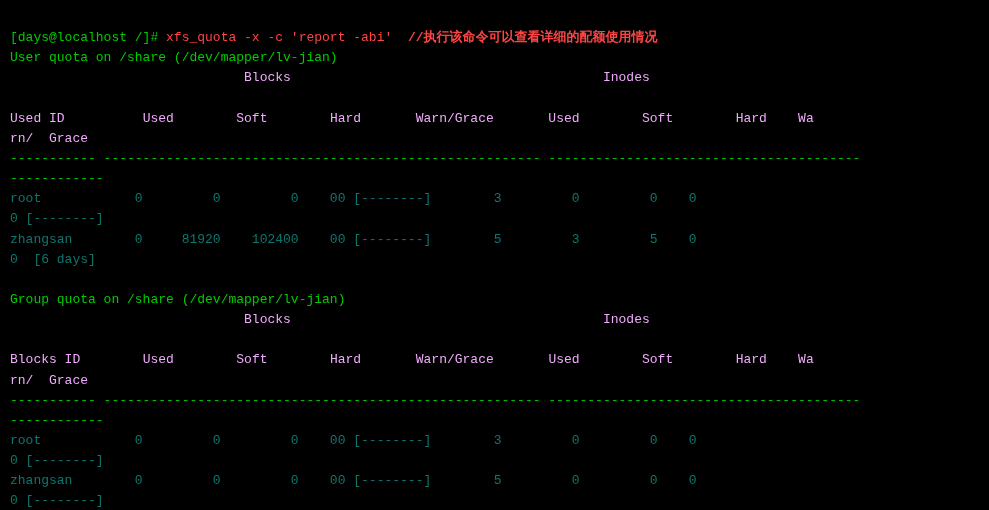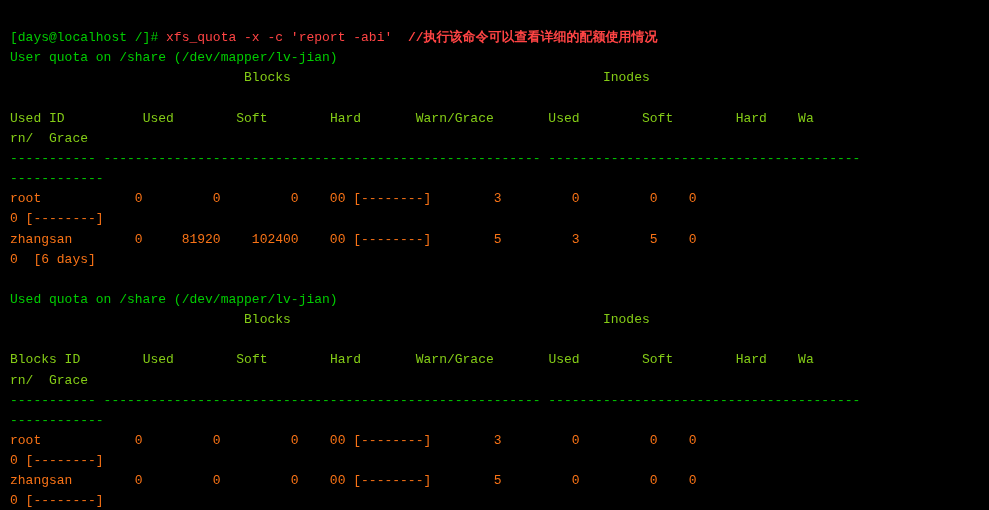--- a/index.html
+++ b/index.html
@@ -17,22 +17,22 @@
       height: 510px;
       background: #000;
       padding: 8px 10px;
       line-height: 1.55;
       white-space: pre;
     }
     .cmd-text { color: #00cc00; }
     .cmd-highlight { color: #ff4444; font-weight: normal; }
     .comment { color: #ff4444; font-weight: bold; }
     .header-line { color: #00cc00; }
-    .columns { color: #84cc16; }
-    .data-row { color: #f97316; }
+    .columns { color: #f0abfc; }
+    .data-row { color: #0f766e; }
     .separator { color: #00cc00; }
     @keyframes blink {
       0%, 100% { opacity: 1; }
       50% { opacity: 0; }
     }
   </style>
 </head>
 <body>
 
 <div class="terminal">
@@ -42,21 +42,21 @@
 <span> </span>
 <span class="columns"><span>Used ID</span>          <span>Used</span>        <span>Soft</span>        <span>Hard</span>       <span>Warn/Grace</span>       <span>Used</span>        <span>Soft</span>        <span>Hard</span>    <span>Wa</span></span>
 <span class="columns"><span>rn/</span> <span> Grace</span></span>
 <span class="separator">----------- -------------------------------------------------------- ----------------------------------------</span>
 <span class="separator">------------</span>
 <span class="data-row">root            0         0         0    00 [--------]        3         0         0    0</span>
 <span class="data-row">0 [--------]</span>
 <span class="data-row">zhangsan        0     81920    102400    00 [--------]        5         3         5    0</span>
 <span class="data-row">0  [6 days]</span>
 <span> </span>
-<span class="header-line">Used quota on /share (/dev/mapper/lv-jian)</span>
+<span class="header-line">Group quota on /share (/dev/mapper/lv-jian)</span>
 <span class="columns">                              <span>Blocks</span>                                        <span>Inodes</span></span>
 <span> </span>
 <span class="columns"><span>Blocks ID</span>        <span>Used</span>        <span>Soft</span>        <span>Hard</span>       <span>Warn/Grace</span>       <span>Used</span>        <span>Soft</span>        <span>Hard</span>    <span>Wa</span></span>
 <span class="columns"><span>rn/</span> <span> Grace</span></span>
 <span class="separator">----------- -------------------------------------------------------- ----------------------------------------</span>
 <span class="separator">------------</span>
 <span class="data-row">root            0         0         0    00 [--------]        3         0         0    0</span>
 <span class="data-row">0 [--------]</span>
 <span class="data-row">zhangsan        0         0         0    00 [--------]        5         0         0    0</span>
 <span class="data-row">0 [--------]</span>

